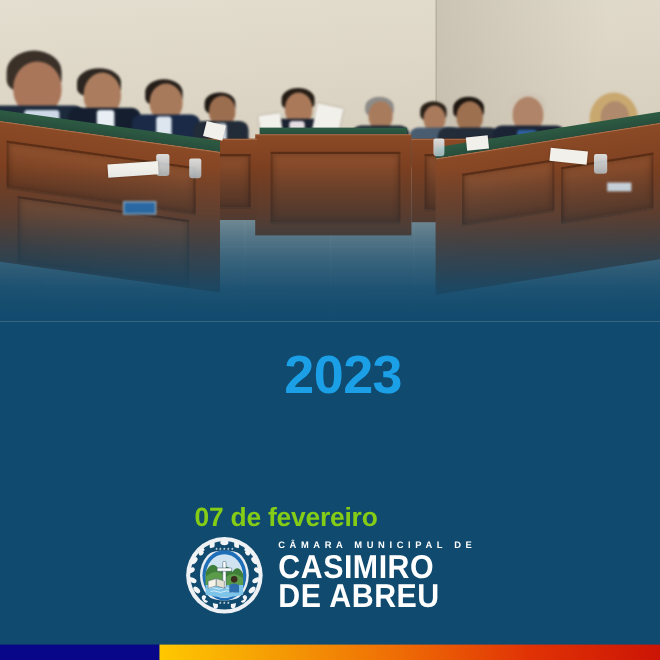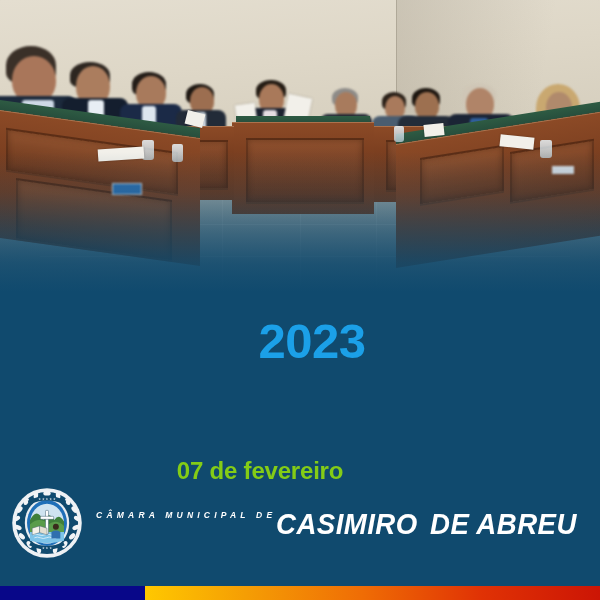--- a/index.html
+++ b/index.html
@@ -149,21 +149,21 @@
   #logo {
     position: absolute;
     left: 0; top: 486px;
     width: 600px;
     display: flex;
     justify-content: center;
     align-items: center;
     gap: 12px;
   }
   #crest { width: 74px; height: 74px; flex: none; }
-  #logo-words { display: flex; flex-direction: row; justify-content: center; font-style: italic; }
+  #logo-words { display: flex; flex-direction: column; justify-content: center; }
   #logo-kicker {
     color: #ffffff;
     font-size: 8.5px;
     letter-spacing: 4.2px;
     font-weight: bold;
     margin-bottom: 2px;
     white-space: nowrap;
   }
   .logo-line {
     color: #ffffff;

